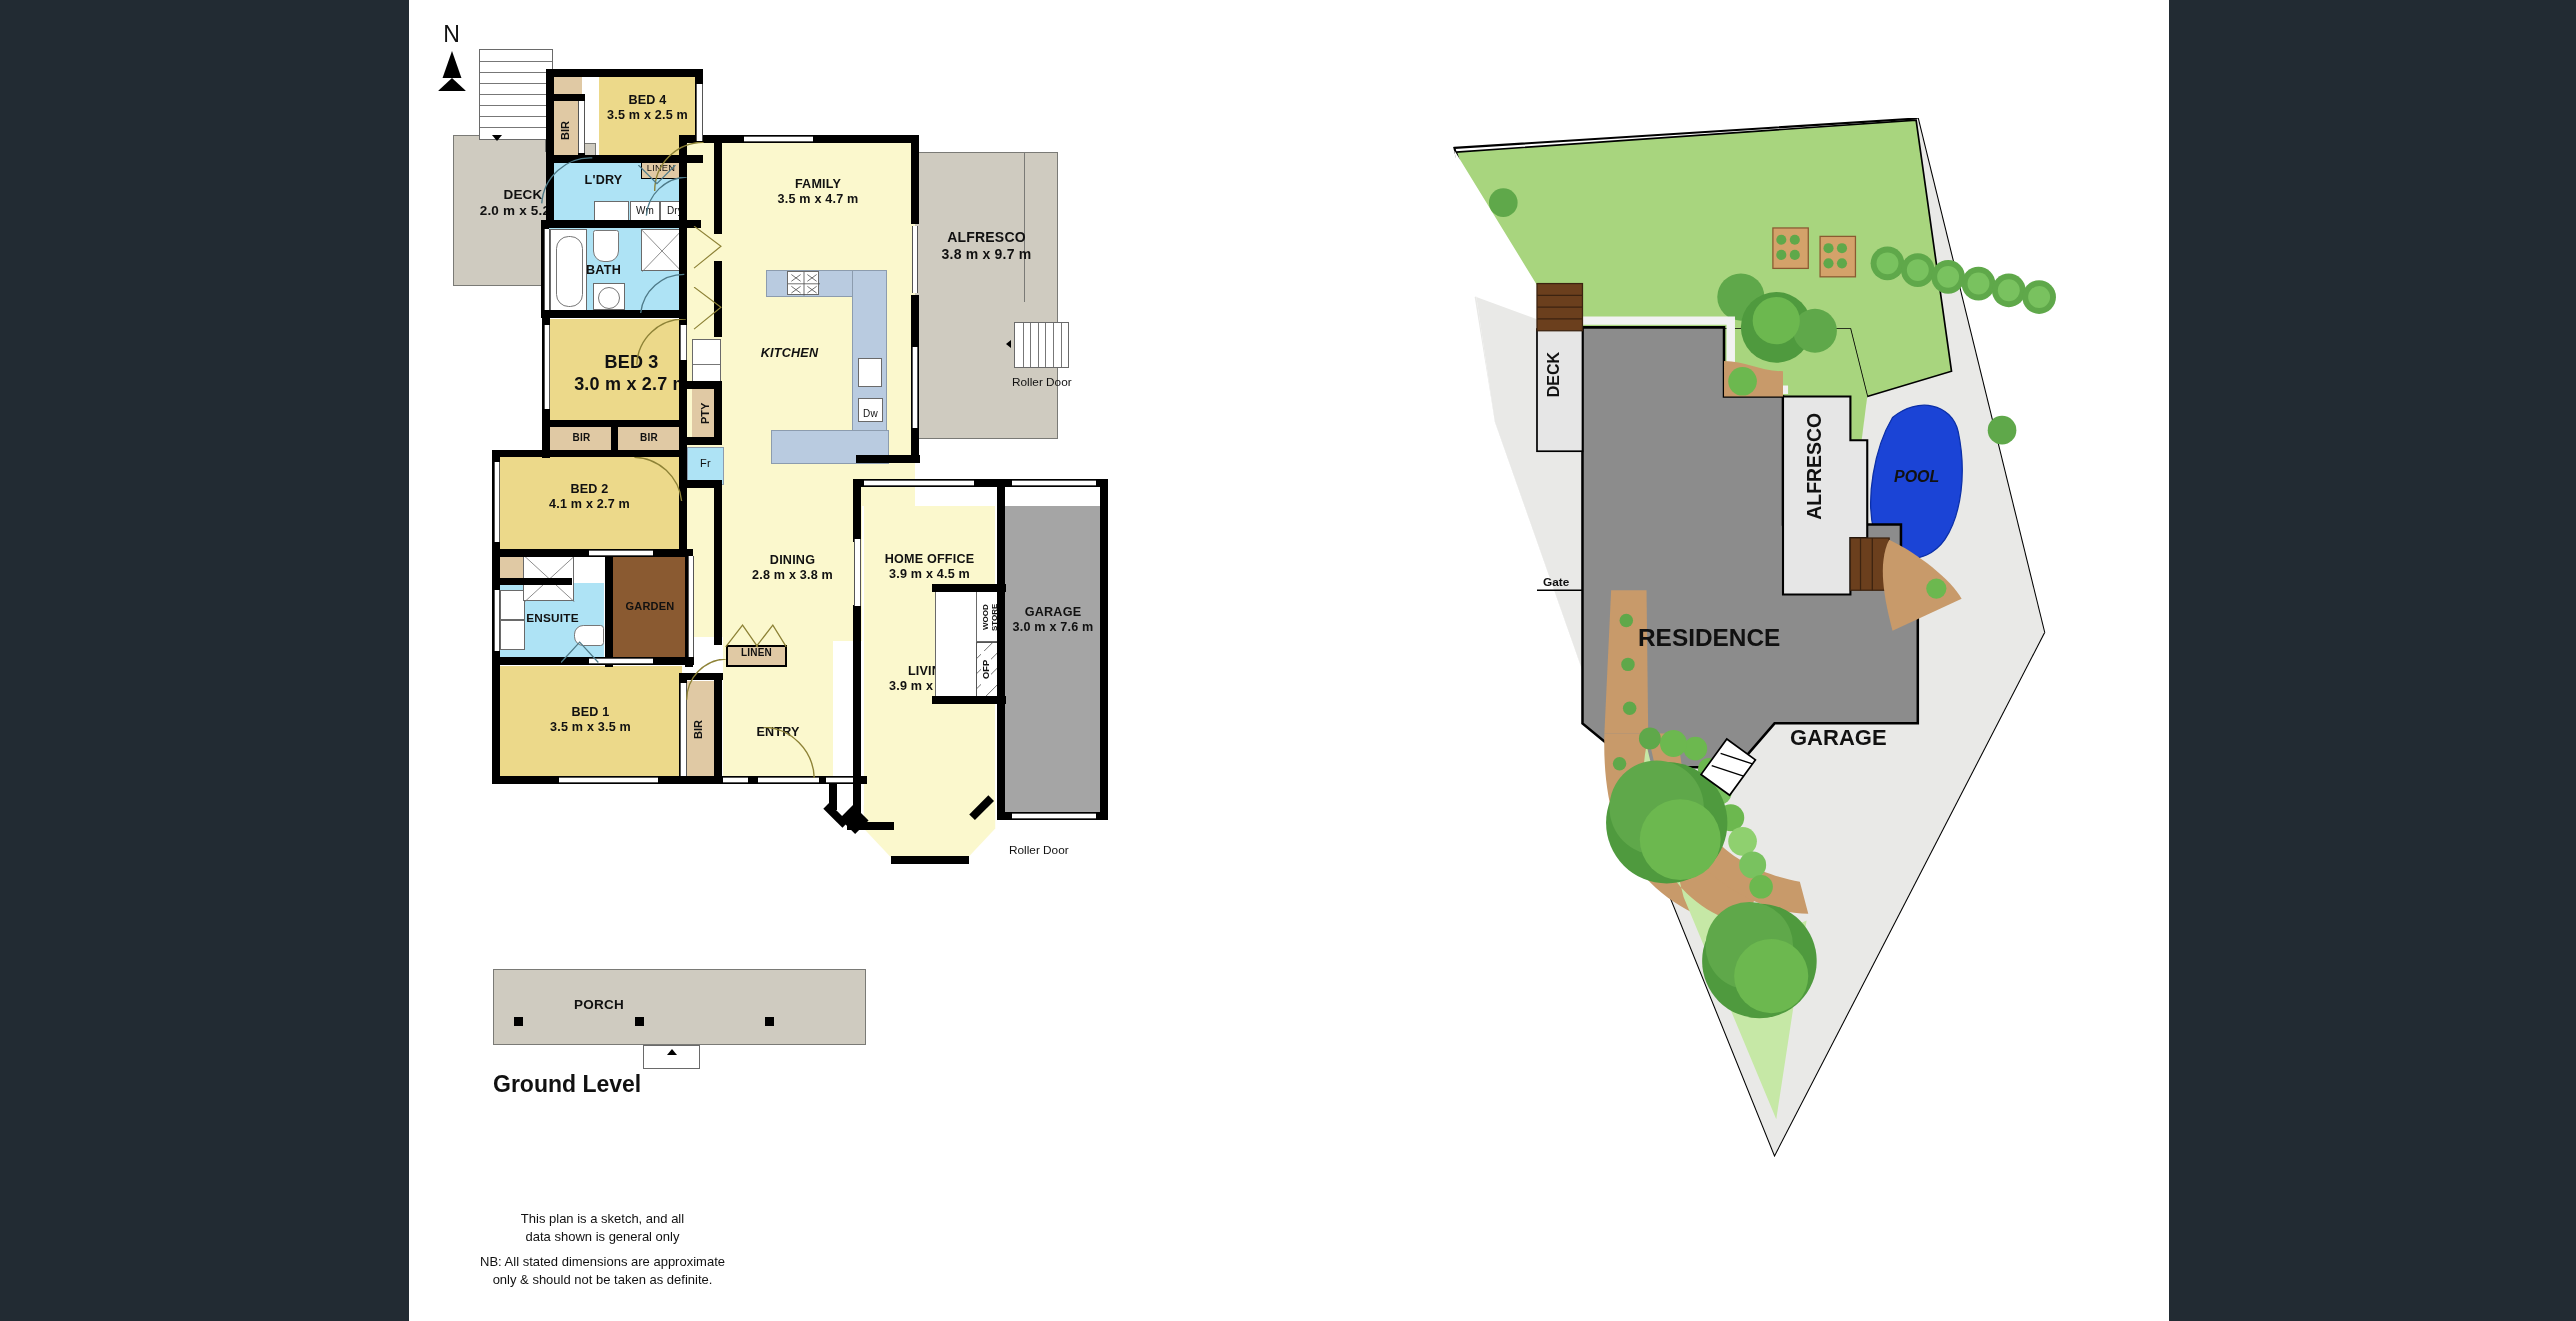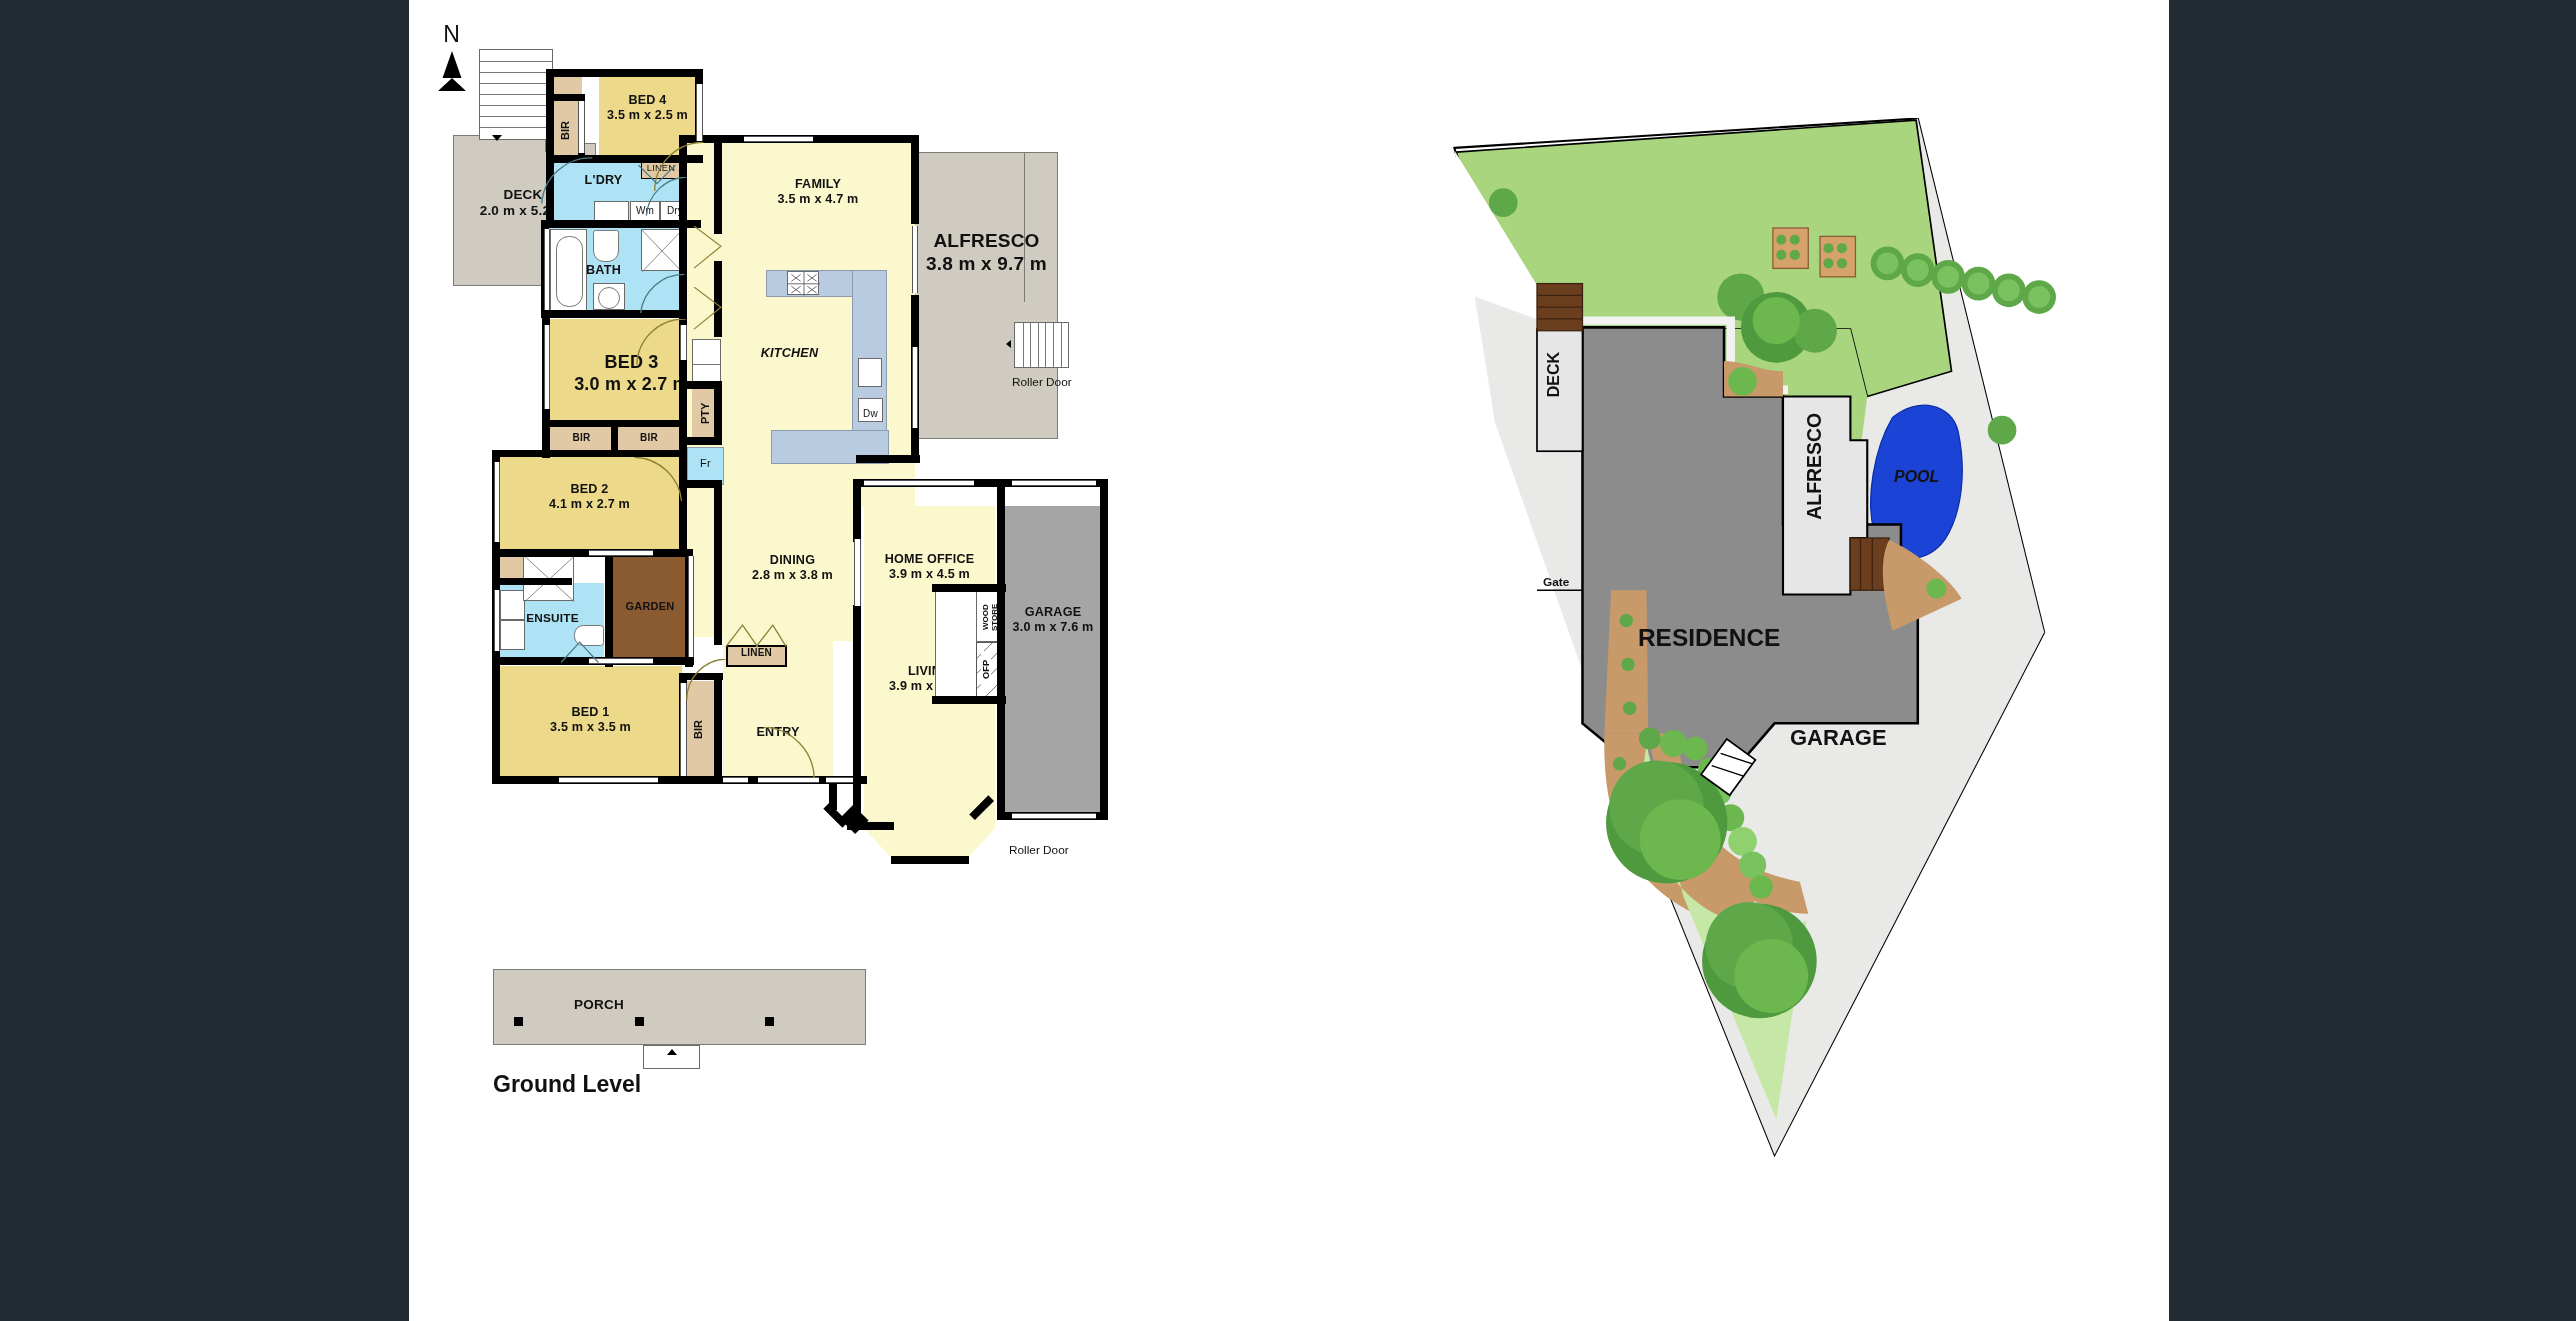--- a/index.html
+++ b/index.html
@@ -84,21 +84,21 @@
       <div style="position:absolute;left:0;top:44px;width:100%;height:0.8px;background:#777;"></div>
       <div style="position:absolute;left:0;top:55px;width:100%;height:0.8px;background:#777;"></div>
       <div style="position:absolute;left:0;top:66px;width:100%;height:0.8px;background:#777;"></div>
       <div style="position:absolute;left:0;top:77px;width:100%;height:0.8px;background:#777;"></div>
     </div>
     <div class="abs" style="left:83px;top:135px;width:0;height:0;border-left:5px solid transparent;border-right:5px solid transparent;border-top:6.7px solid #000;"></div>
 
     <div class="rm f-grey" style="left:506px;top:152px;width:143px;height:156px;border:0.8px solid #7a7a76;border-left:none;"></div>
     <div class="rm f-grey" style="left:506px;top:152px;width:110px;height:287px;border:0.8px solid #7a7a76;border-left:none;"></div>
     <div class="rm f-grey" style="left:506px;top:302px;width:143px;height:137px;border:0.8px solid #7a7a76;border-left:none;border-top:none;"></div>
-    <div class="lbl" style="left:506px;top:229px;width:143px;font-size:19px;"><span>ALFRESCO</span>
+    <div class="lbl" style="left:506px;top:229px;width:143px;font-size:14px;"><span>ALFRESCO</span>
 <span>3.8 m x 9.7 m</span></div>
 
     <div class="thin" style="left:605px;top:322px;width:55px;height:46px;">
       <div style="position:absolute;left:7.6px;top:0;width:0.8px;height:100%;background:#777;"></div>
       <div style="position:absolute;left:15px;top:0;width:0.8px;height:100%;background:#777;"></div>
       <div style="position:absolute;left:23px;top:0;width:0.8px;height:100%;background:#777;"></div>
       <div style="position:absolute;left:30px;top:0;width:0.8px;height:100%;background:#777;"></div>
       <div style="position:absolute;left:38px;top:0;width:0.8px;height:100%;background:#777;"></div>
       <div style="position:absolute;left:46px;top:0;width:0.8px;height:100%;background:#777;"></div>
     </div>
@@ -398,20 +398,26 @@
       <path d="M 4 0 A 62 62 0 0 1 64 60" fill="none" stroke="#8d8236" stroke-width="1.6"></path>
     </svg>
     <svg class="abs" style="left:280px;top:287px;" width="37" height="54" viewBox="0 0 44 64">
       <path d="M 6 0 L 38 24 L 6 50" fill="none" stroke="#8d8236" stroke-width="1.4"></path>
     </svg>
     <svg class="abs" style="left:280px;top:226px;" width="37" height="54" viewBox="0 0 44 64">
       <path d="M 6 0 L 38 24 L 6 50" fill="none" stroke="#8d8236" stroke-width="1.4"></path>
     </svg>
 
     <div class="levelcap" style="left:84px;top:1071px;">Ground Level</div>
+    <div id="disclaimer">
+      <div>This plan is a sketch, and all</div>
+      <div>data shown is general only</div>
+      <div class="d2">NB: All stated dimensions are approximate</div>
+      <div>only &amp; should not be taken as definite.</div>
+    </div>
   </div>
 
 
   <div id="site">
     <svg width="674" height="1054" viewBox="0 0 800 1250">
 
       <polygon points="10,35 560,0 710,610 390,1230 190,735" fill="#ffffff" stroke="#000" stroke-width="2.5"></polygon>
 
       <polygon points="34,212 560,0 710,610 390,1230 190,735 58,360" fill="#e9e9e7" stroke="none"></polygon>
 

